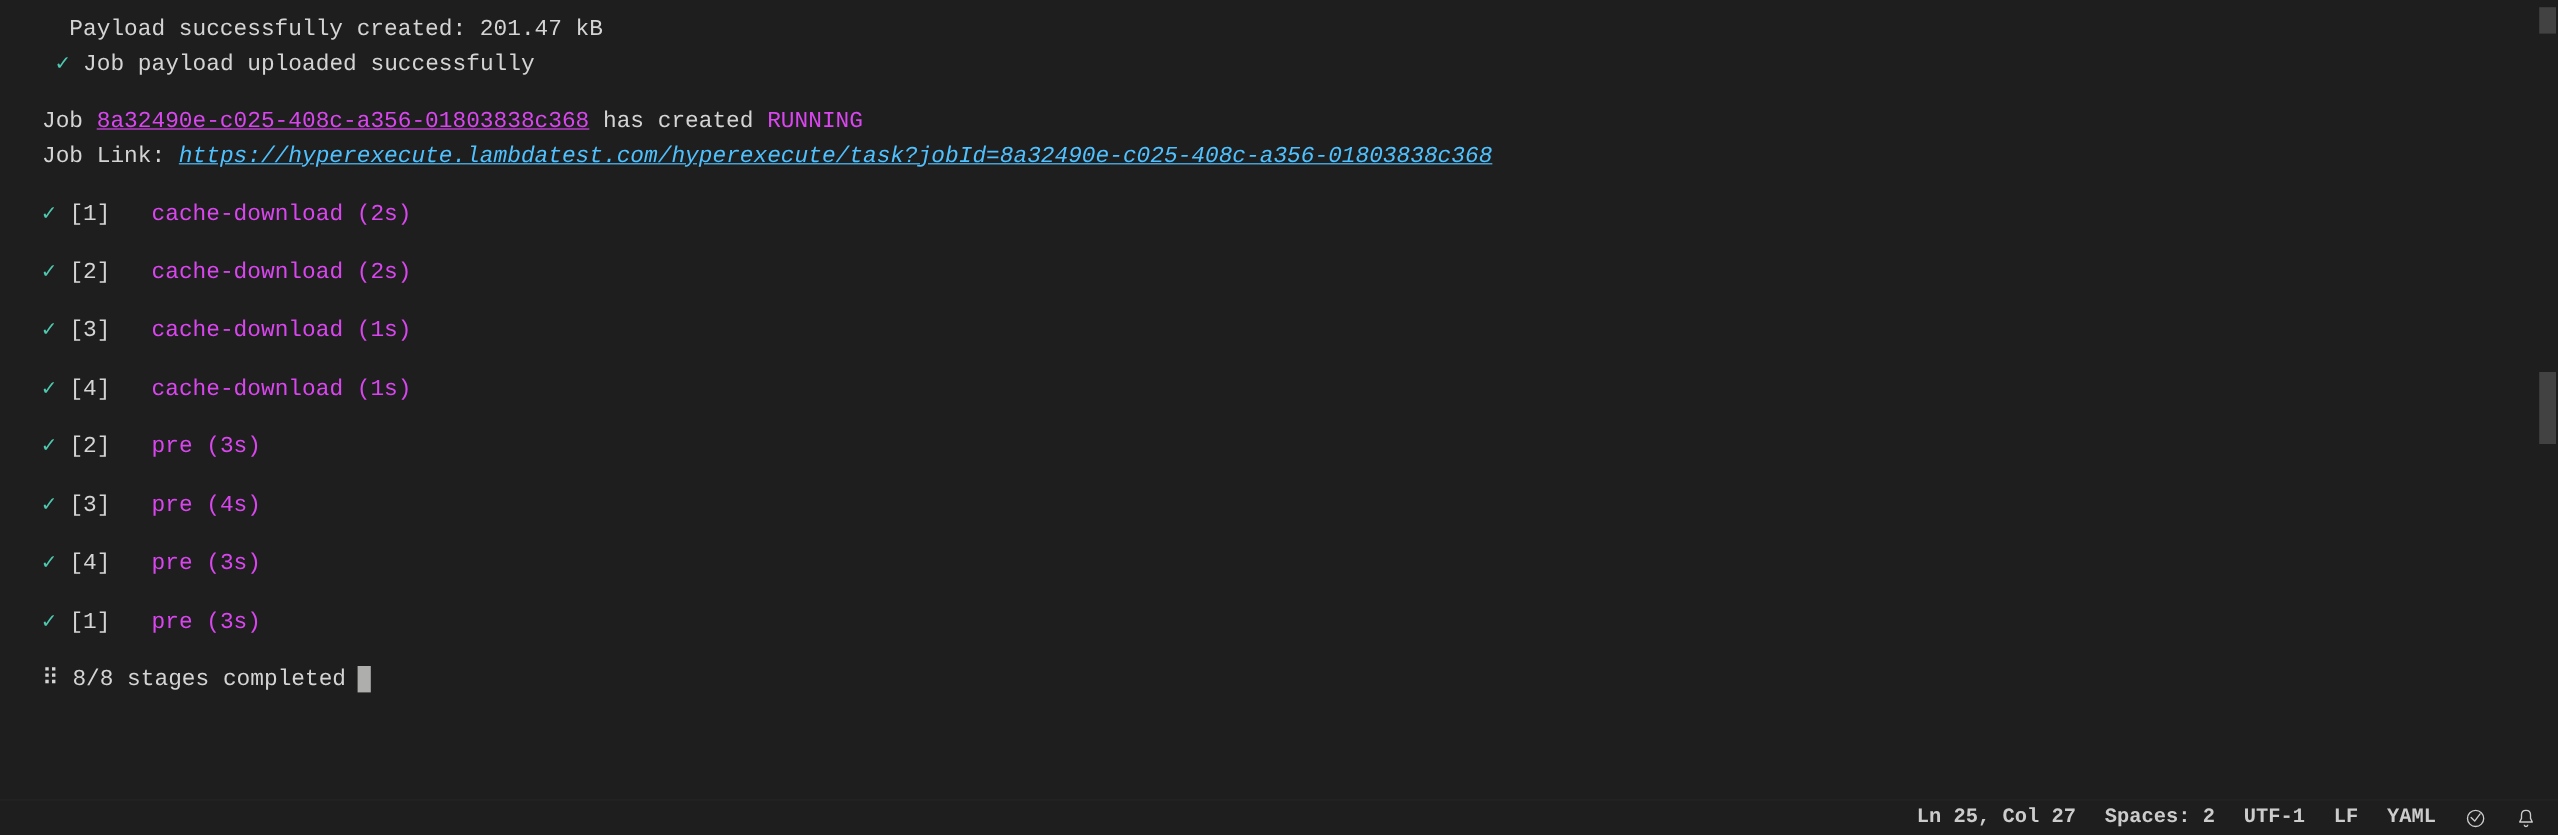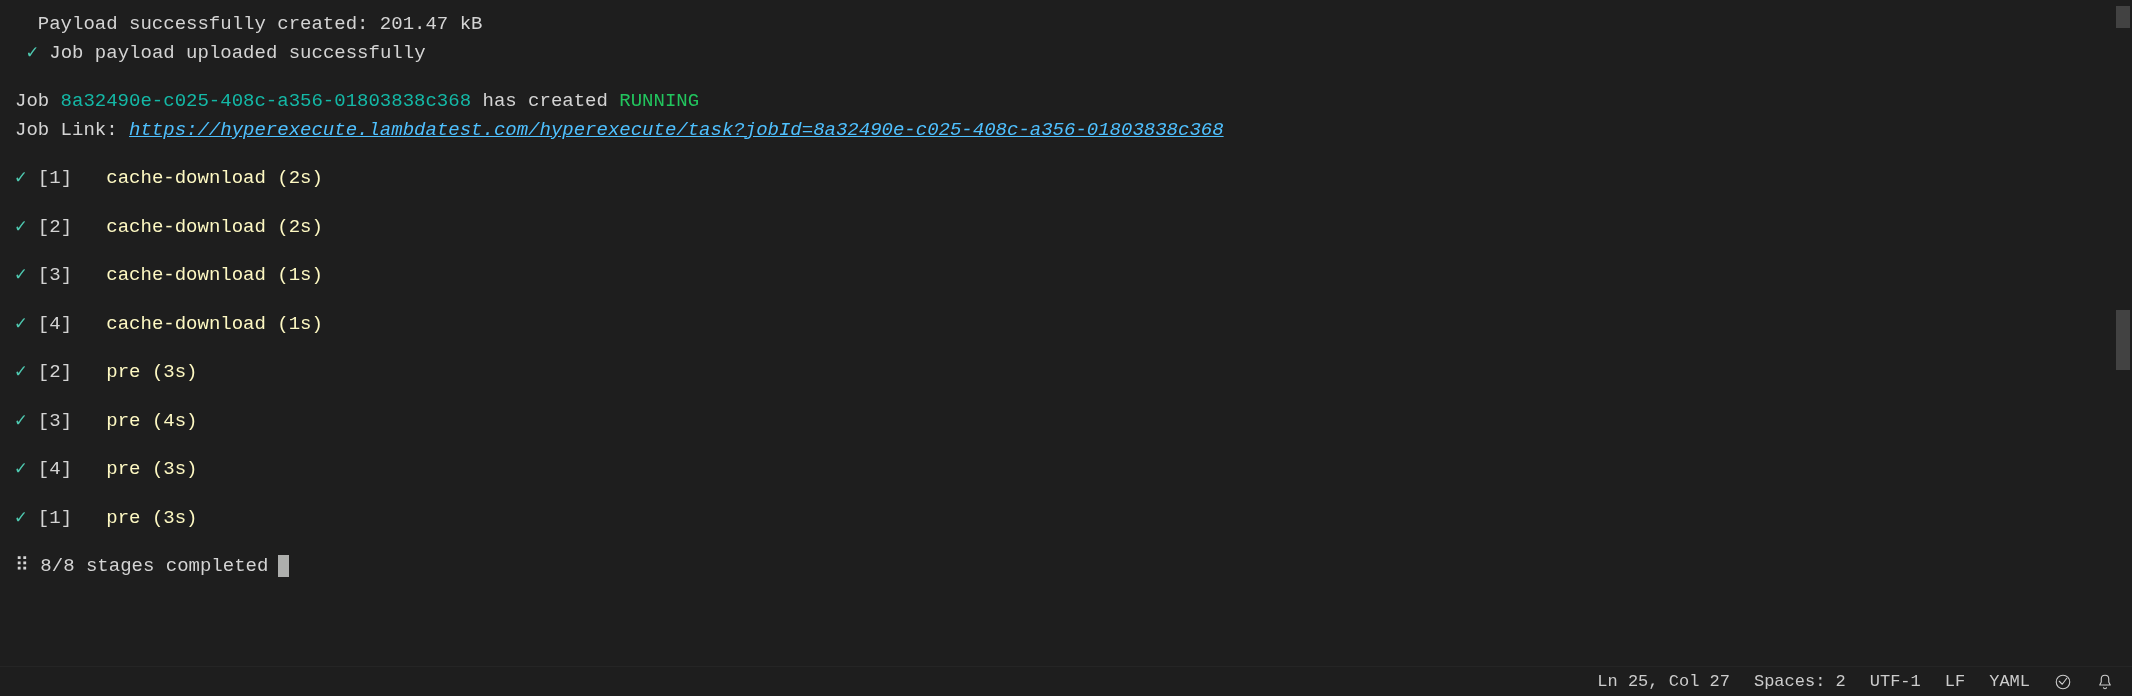--- a/index.html
+++ b/index.html
@@ -12,48 +12,49 @@
       color: #d4d4d4;
       font-family: 'Menlo', 'Monaco', 'Courier New', monospace;
       font-size: 19px;
       line-height: 1.5;
       width: 2132px;
       height: 696px;
       overflow: hidden;
       position: relative;
     }
     .terminal {
-      padding: 10px 15px;
+      padding: 10px 35px;
       height: calc(100% - 30px);
       overflow: hidden;
     }
     .line {
       white-space: pre;
       margin-bottom: 0px;
     }
     .check {
       color: #4ec9b0;
       font-weight: normal;
     }
     .bracket-num {
       color: #d4d4d4;
     }
     .stage-text {
-      color: #fef9c3;
+      color: #d946ef;
     }
     .underline-link {
-      color: #14b8a6;
+      color: #d946ef;
+      text-decoration: underline;
     }
     .blue-link {
       color: #4fc1ff;
       text-decoration: underline;
       font-style: italic;
     }
     .running-text {
-      color: #22c55e;
+      color: #d946ef;
     }
     .spinner {
       color: #d4d4d4;
     }
     .cursor {
       display: inline-block;
       width: 11px;
       height: 22px;
       background-color: #aeafad;
       vertical-align: text-bottom;
@@ -78,20 +79,21 @@
       padding: 0 18px;
       font-size: 17px;
       color: #cccccc;
       border-top: 1px solid rgba(255,255,255,0.03);
       gap: 24px;
     }
     .status-item {
       display: flex;
       align-items: center;
       gap: 5px;
+      font-weight: bold;
     }
     .status-icon {
       width: 18px;
       height: 18px;
       stroke: #cccccc;
       fill: none;
       stroke-width: 1.5;
     }
     .scrollbar {
       position: absolute;

